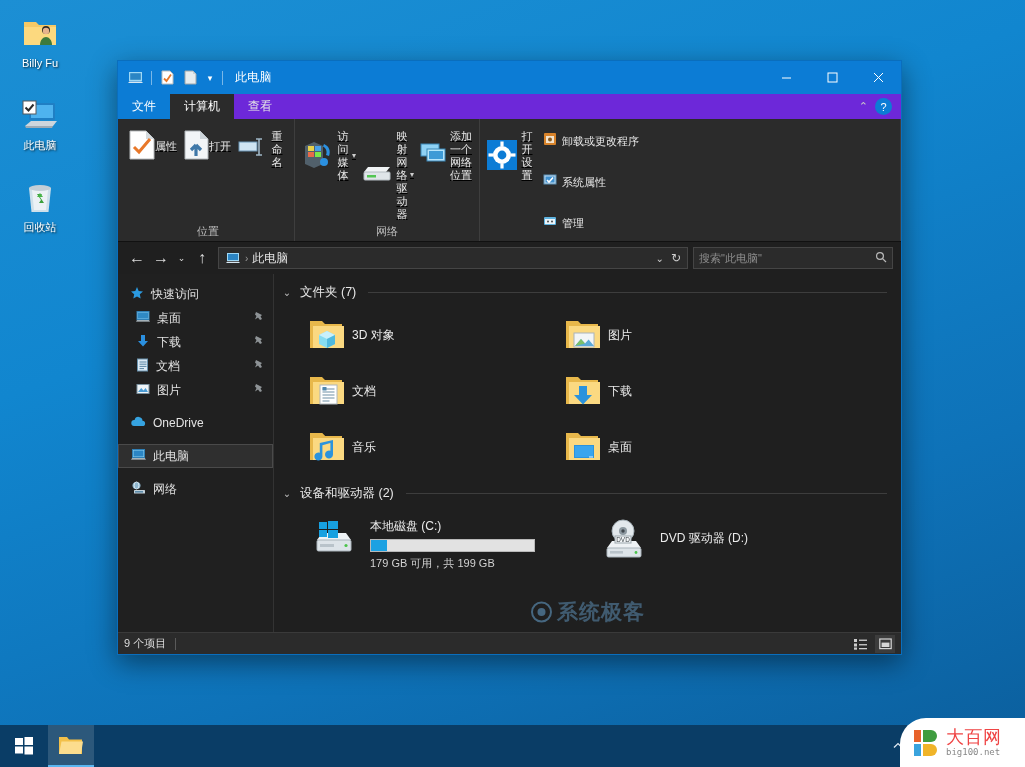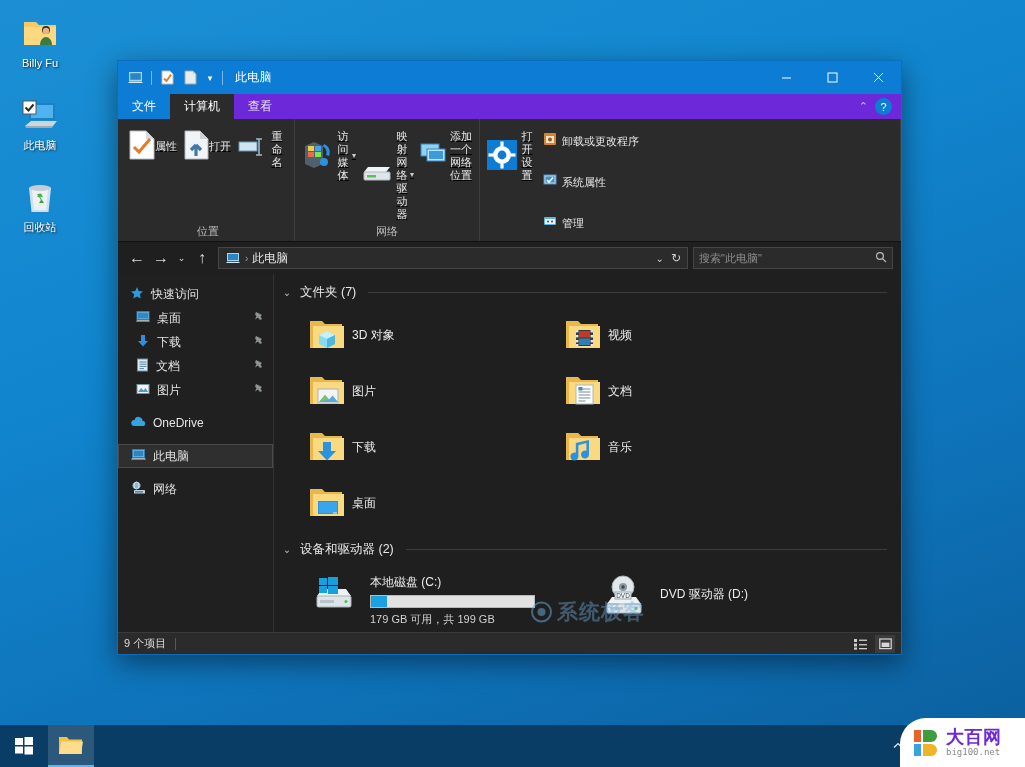--- a/index.html
+++ b/index.html
@@ -168,21 +168,21 @@
   .tray-btn { width: 26px; height: 42px; display: flex; align-items: center; justify-content: center; color: #dfe9f2; }
   .tray-ime { font-size: 12px; color: #dfe9f2; width: 24px; text-align: center; }
 
   .badge {
     position: absolute; right: 0; bottom: 0; width: 125px; height: 49px;
     background: #fff; border-top-left-radius: 26px; display: flex;
     align-items: center; gap: 6px; padding-left: 14px;
   }
   .badge .blogo { width: 26px; height: 30px; position: relative; }
   .badge .btext { display: flex; flex-direction: column; line-height: 1; }
-  .badge .bmain { font-size: 18px; font-weight: bold; color: #6d28d9; letter-spacing: .5px; }
+  .badge .bmain { font-size: 18px; font-weight: normal; color: #ef4444; letter-spacing: .5px; }
   .badge .bsub { font-size: 9px; color: #888; margin-top: 2px; font-family: "DejaVu Sans Mono", monospace; }
 </style>
 </head>
 <body>
 
 <div class="desktop-icons">
 
   <div class="desk-icon">
     <div class="glyph">
       <svg width="36" height="32" viewBox="0 0 36 32">
@@ -575,42 +575,20 @@
               <path d="M4 6h12l3 3h17v24H4z" fill="#e8b84b"></path>
               <path d="M7 11h31v22H7z" fill="#fbd981"></path>
               <path d="M13 20l8-4 8 4v9l-8 4-8-4z" fill="#7fdcf5" opacity=".95"></path>
               <path d="M13 20l8 4 8-4-8-4z" fill="#c8f0fb"></path>
               <path d="M21 24v9l8-4v-9z" fill="#4fb9dd"></path>
             </svg>
           </div>
           <div class="tname">3D 对象</div>
         </div>
 
-        <div class="tile">
-          <div class="ticon">
-            <svg width="40" height="40" viewBox="0 0 40 40">
-              <path d="M4 6h12l3 3h17v24H4z" fill="#e8b84b"></path>
-              <path d="M7 11h31v22H7z" fill="#fbd981"></path>
-              <rect x="14" y="15" width="17" height="16" fill="#3a3a3a"></rect>
-              <g fill="#e6e6e6">
-                <rect x="14" y="15" width="2.4" height="2.4"></rect>
-                  <rect x="14" y="20" width="2.4" height="2.4"></rect>
-                <rect x="14" y="25" width="2.4" height="2.4"></rect>
-                  <rect x="14" y="29" width="2.4" height="2"></rect>
-                <rect x="28.6" y="15" width="2.4" height="2.4"></rect>
-                  <rect x="28.6" y="20" width="2.4" height="2.4"></rect>
-                <rect x="28.6" y="25" width="2.4" height="2.4"></rect>
-                  <rect x="28.6" y="29" width="2.4" height="2"></rect>
-              </g>
-              <rect x="17" y="16" width="11" height="6.5" fill="#c0392b"></rect>
-              <rect x="17" y="23.5" width="11" height="6.5" fill="#2980b9"></rect>
-            </svg>
-          </div>
-          <div class="tname">视频</div>
-        </div>
 
         <div class="tile">
           <div class="ticon">
             <svg width="40" height="40" viewBox="0 0 40 40">
               <path d="M4 6h12l3 3h17v24H4z" fill="#e8b84b"></path>
               <path d="M7 11h31v22H7z" fill="#fbd981"></path>
               <rect x="12" y="18" width="20" height="14" fill="#f2f5f7" stroke="#aab4bb"></rect>
               <path d="M13 31l6-7 4 4.6 3.6-4 5.4 6.4z" fill="#5aa9d8"></path>
               <path d="M13 31l6-7 4 4.6z" fill="#7cc06a"></path>
             </svg>

